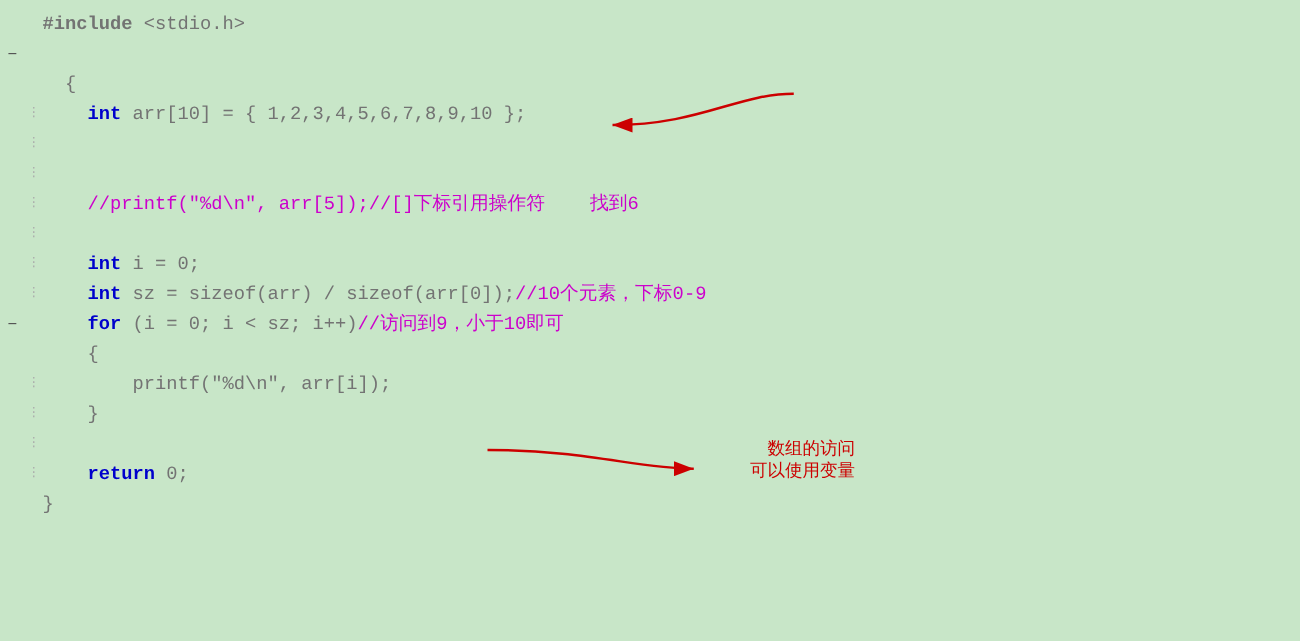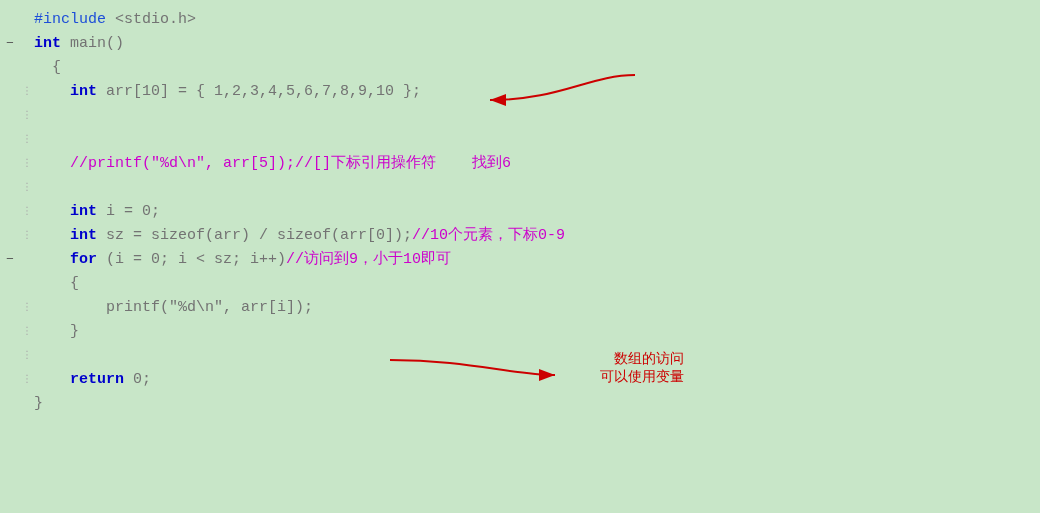--- a/index.html
+++ b/index.html
@@ -61,21 +61,21 @@
 
     .code-text {
       font-size: 15px;
       font-family: 'Courier New', Courier, monospace;
       white-space: pre;
       color: #000;
     }
 
     
     .kw { color: #0000cc; font-weight: bold; } 
-    .include-kw { color: #1d4ed8; font-weight: normal; }
+    .include-kw { color: #737373; font-weight: bold; }
     .comment { color: #cc00cc; }
     .normal { color: #737373; }
 
     .annotation {
       position: absolute;
       color: #cc0000;
       font-size: 14px;
       font-family: Arial, sans-serif;
     }
 
@@ -110,21 +110,20 @@
       <div class="gutter"></div>
       <div class="fold-icon"></div>
       <span class="code-text"><span class="include-kw">#include</span> <span class="normal">&lt;stdio.h&gt;</span></span>
     </div>
 
     <div class="line">
       <div class="gutter">
           <span style="color:#555;font-size:13px;">−</span>
         </div>
       <div class="fold-icon"></div>
-      <span class="code-text"><span class="kw">int</span> <span class="normal">main()</span></span>
     </div>
 
     <div class="line">
       <div class="gutter"></div>
       <div class="fold-icon"></div>
       <span class="code-text normal">  {</span>
     </div>
 
     <div class="line">
       <div class="gutter"></div>

